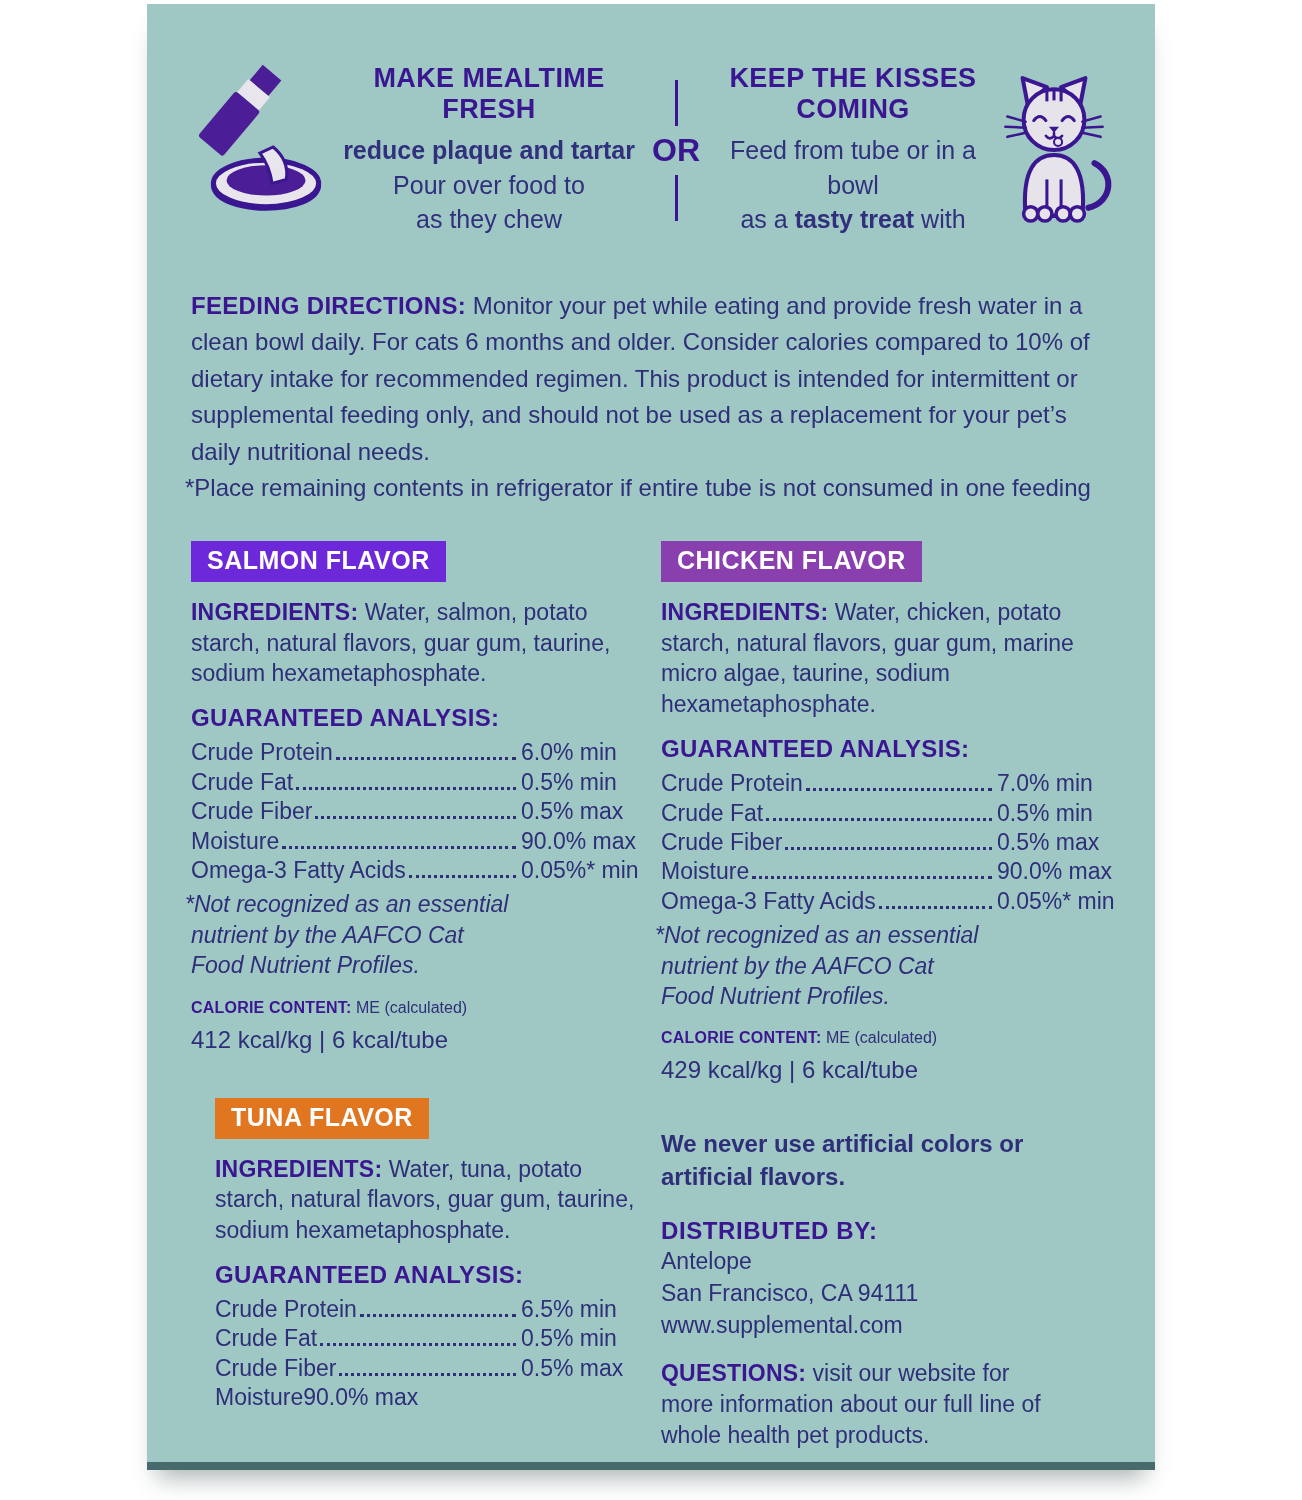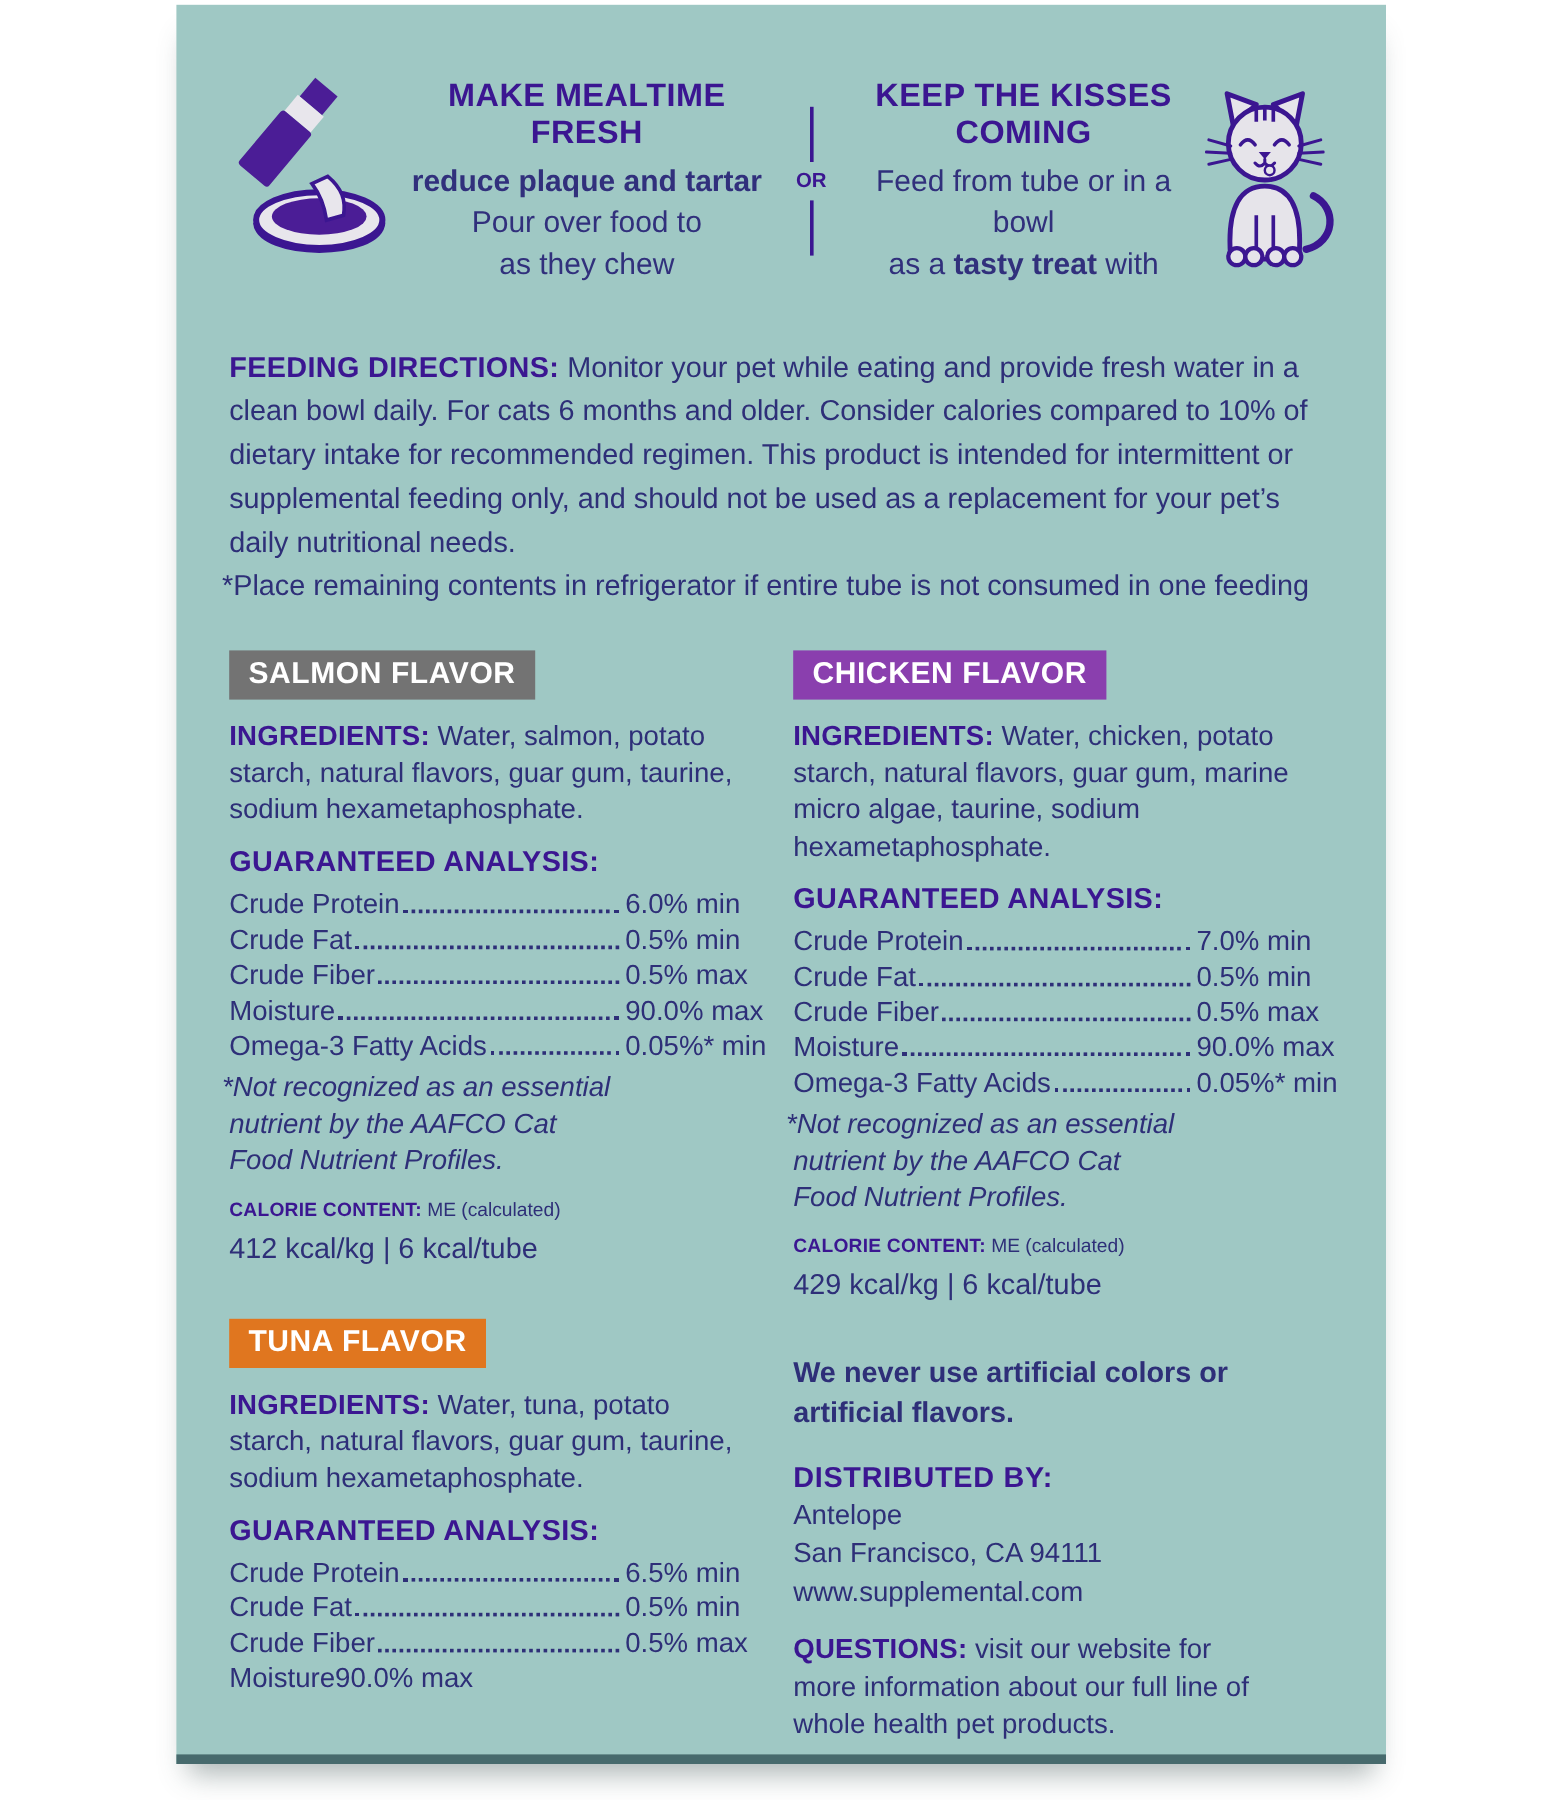--- a/index.html
+++ b/index.html
@@ -27,39 +27,39 @@
   .benefit-right { flex:1; }
   .benefit-text { flex:1; text-align:center; }
   .benefit-title {
     font-size:27px; font-weight:800; letter-spacing:.4px;
     color:#3b1691; margin-bottom:8px;
   }
   .benefit-line { font-size:25px; line-height:1.38; color:#31307c; }
   .benefit-line b { font-weight:800; }
   .or-divider {
     width:74px; display:flex; flex-direction:column; align-items:center;
-    color:#3b1691; font-weight:800; font-size:17px;
+    color:#3b1691; font-weight:800; font-size:32px;
   }
   .or-divider .bar { width:3px; height:46px; background:#3b1691; }
   .or-divider .or-text { padding:6px 0; }
   .icon-box { flex:none; }
 
   
   .feeding { margin-top:50px; font-size:24px; line-height:1.52; color:#2e2f78; padding-left:4px; }
   .feeding .lead { font-weight:800; color:#3b1691; letter-spacing:.3px; }
   .feeding-note { margin-left:-6px; }
 
   
   .columns { margin-top:34px; display:grid; grid-template-columns:452px 458px; column-gap:18px; padding-left:4px; }
 
   .flavor-badge {
     display:inline-block; color:#ffffff; font-weight:800; font-size:25px;
     letter-spacing:.5px; padding:5px 16px 7px;
   }
-  .section-2 { margin-top:44px; }
+  .section-2 { margin-top:44px;margin-left:24px; }
   .ingredients { margin-top:15px; font-size:23px; line-height:1.34; color:#2e2f78; max-width:440px; }
   .inline-label { font-weight:800; color:#3b1691; letter-spacing:.2px; }
   .ga-heading { margin-top:15px; font-weight:800; font-size:24px; color:#3b1691; letter-spacing:.3px; }
   .ga-rows { margin-top:6px; }
   .ga-row { display:flex; align-items:baseline; font-size:23px; line-height:1.28; color:#2e2f78; }
   .ga-dots { flex:1; border-bottom:3px dotted #2e2f78; margin:0 5px 5px 3px; min-width:16px; }
   .ga-value { flex:none; width:122px; }
   .footnote { margin-top:4px; font-style:italic; font-size:23px; line-height:1.32; max-width:332px; margin-left:-6px; padding-left:6px; text-indent:-6px; }
   .calorie-line { margin-top:18px; font-size:16px; }
   .calorie-value { margin-top:9px; font-size:24px; color:#2e2f78; }
@@ -142,21 +142,21 @@
   <div class="feeding">
     <span class="lead">FEEDING DIRECTIONS:</span><span> Monitor your pet while eating and provide fresh water in a clean bowl daily. For cats 6 months and older. Consider calories compared to 10% of dietary intake for recommended regimen. This product is intended for intermittent or supplemental feeding only, and should not be used as a replacement for your pet’s daily nutritional needs.</span>
     <div class="feeding-note">*Place remaining contents in refrigerator if entire tube is not consumed in one feeding</div>
   </div>
 
   <div class="columns">
 
     <div>
 
       <div>
-        <div class="flavor-badge" style="background: #737373;">SALMON FLAVOR</div>
+        <div class="flavor-badge" style="background: #6d28d9;">SALMON FLAVOR</div>
         <div class="ingredients">
           <span class="inline-label">INGREDIENTS:</span><span> Water, salmon, potato starch, natural flavors, guar gum, taurine, sodium hexametaphosphate.</span>
         </div>
         <div class="ga-heading">GUARANTEED ANALYSIS:</div>
         <div class="ga-rows">
           <div class="ga-row">
               <span>Crude Protein</span>
               <span class="ga-dots"></span>
               <span class="ga-value">6.0% min</span>
             </div>

